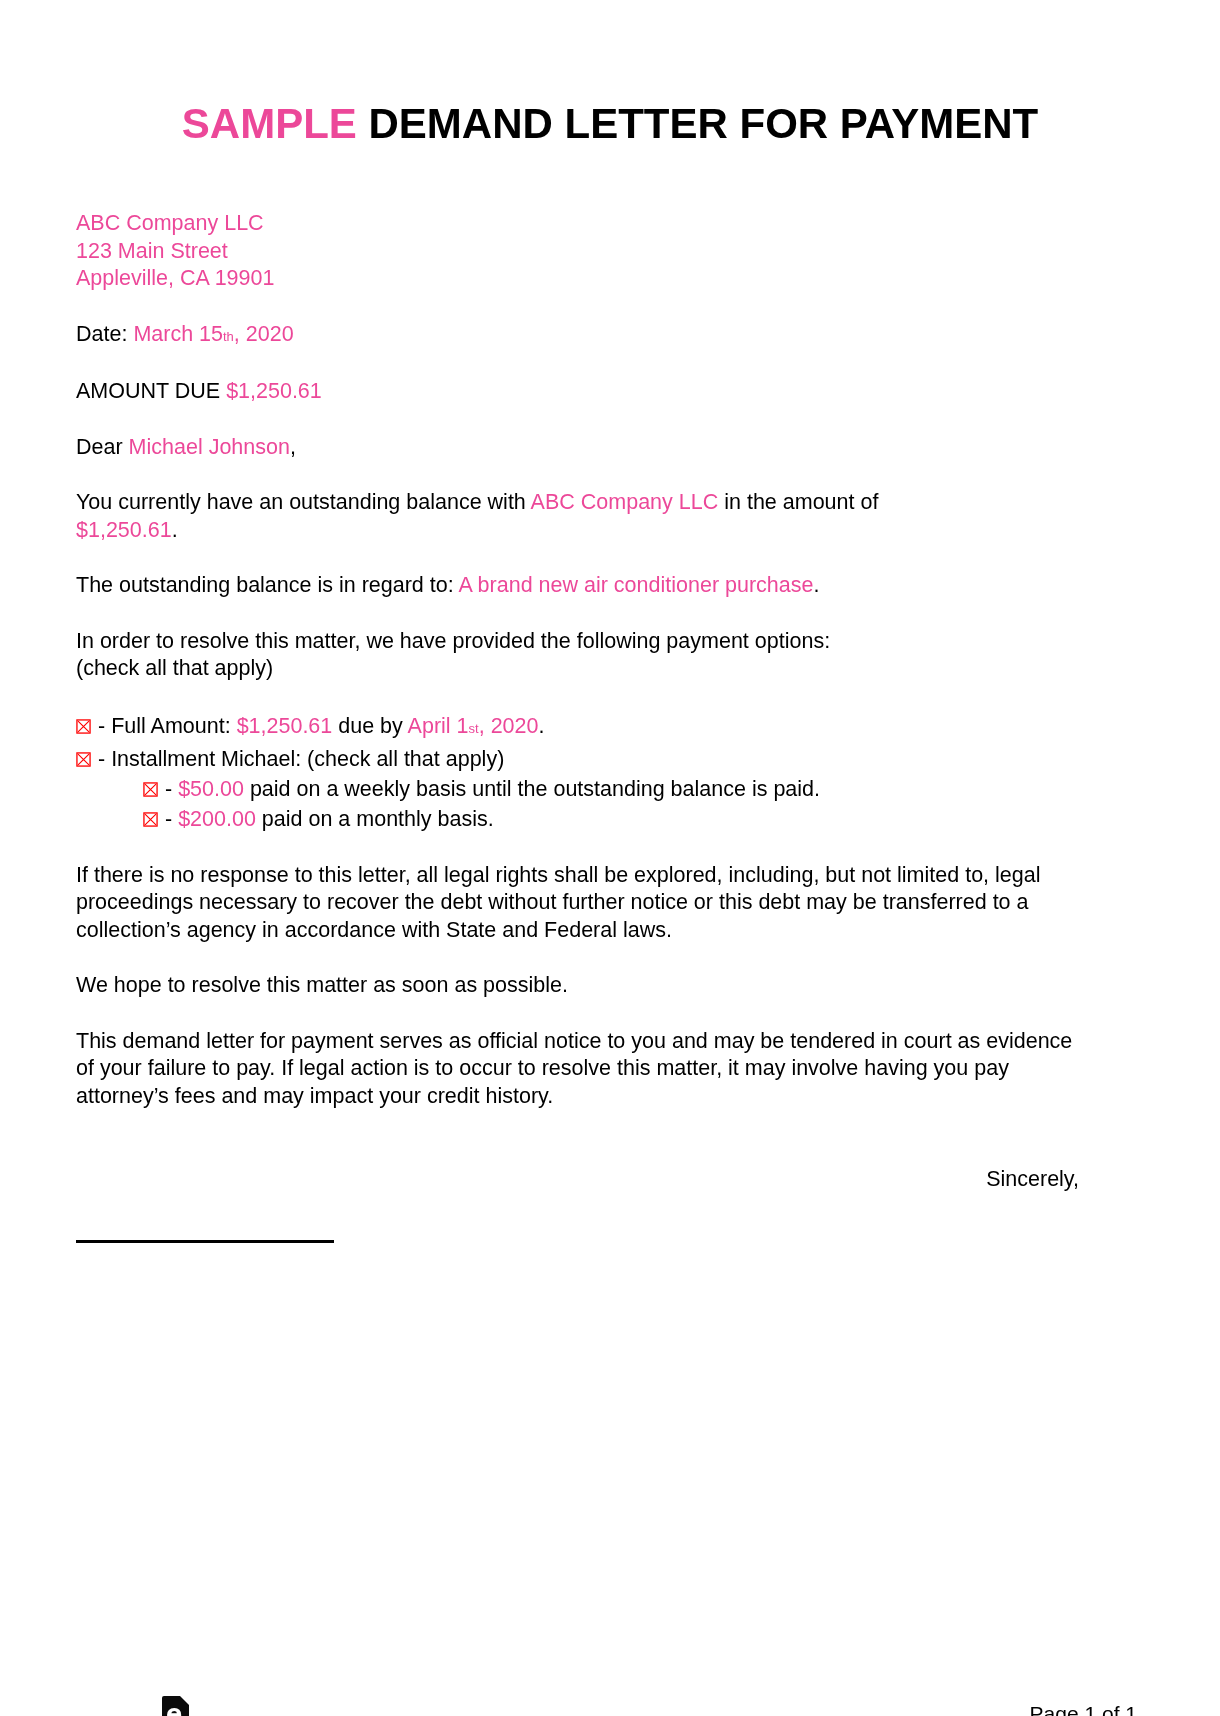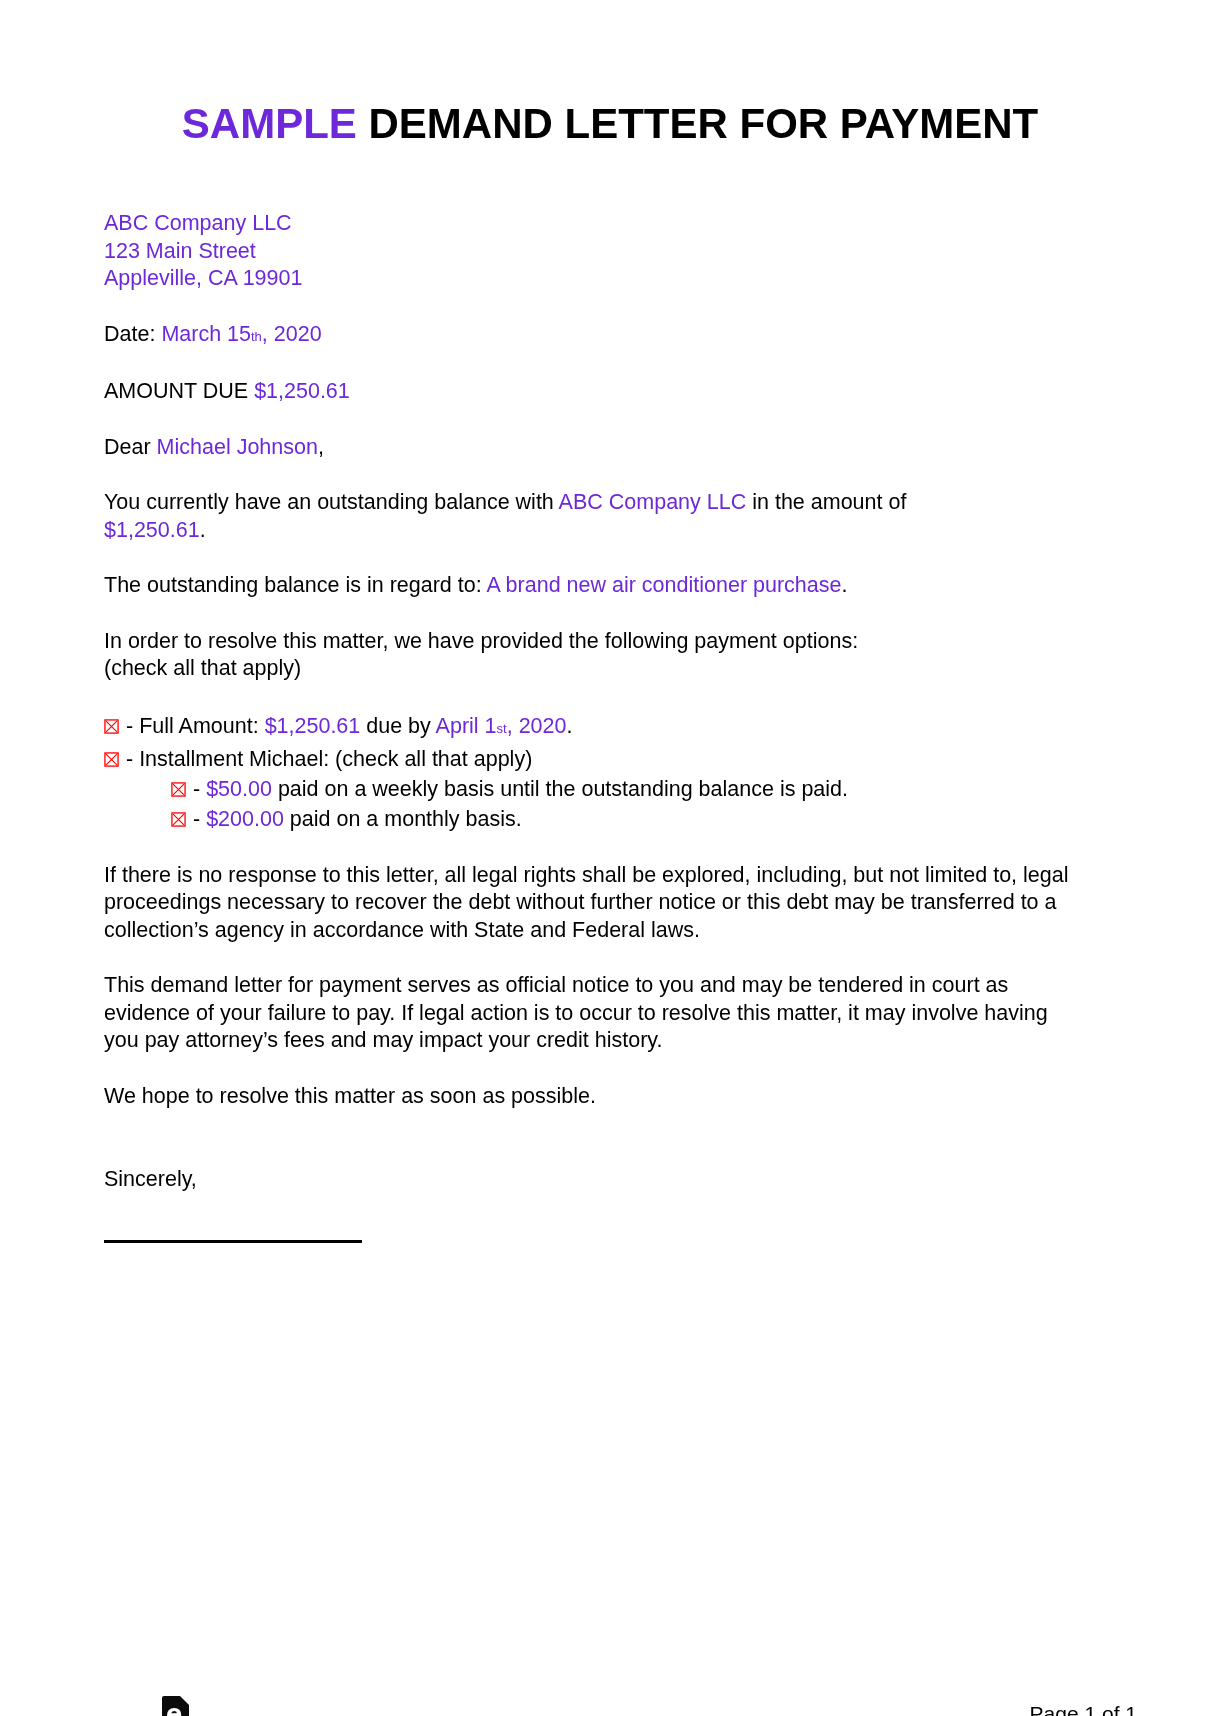--- a/index.html
+++ b/index.html
@@ -14,32 +14,32 @@
 
   h1.title {
     margin: 100px 0 0 0;
     text-align: center;
     font-size: 42px;
     line-height: 48px;
     font-weight: bold;
     letter-spacing: 0px;
     color: #000;
   }
-  .red { color: #6d28d9; }
+  .red { color: #ec4899; }
   .b { font-weight: normal; }
   .ord { font-size: 13px; text-align: center; }
 
   .content {
-    margin: 0 141px 0 104px;
+    margin: 0 141px 0 76px;
     font-size: 21.5px;
     line-height: 27.5px;
   }
   .blk { margin: 28px 0 0 0; }
   .blk-sender { margin-top: 62px; }
-  .blk-sign-off { margin-top: 56px; }
+  .blk-sign-off { margin-top: 56px; text-align: right; }
   .blk-signature-line { margin-top: 46px; }
 
   .checklist .check-item { line-height: 30px; white-space: nowrap; }
   .check-item.indent { padding-left: 67px; }
   .checkbox {
     display: inline-block;
     width: 15px; height: 15px;
     margin-right: 7px;
     vertical-align: -1px;
   }
@@ -119,22 +119,22 @@
           <div class="check-item indent"><span class="checkbox"><svg width="15" height="15" viewBox="0 0 16 16">
                 <rect x="1" y="1" width="14" height="14" fill="none" stroke="#ff0000" stroke-width="1.4"></rect>
                 <path d="M2.2 2.2 L13.8 13.8 M13.8 2.2 L2.2 13.8" stroke="#ff0000" stroke-width="1.2"></path>
               </svg></span><span>- </span><span class="red">$50.00</span><span> paid on a weekly basis until the outstanding balance is paid.</span></div>
           <div class="check-item indent"><span class="checkbox"><svg width="15" height="15" viewBox="0 0 16 16">
                 <rect x="1" y="1" width="14" height="14" fill="none" stroke="#ff0000" stroke-width="1.4"></rect>
                 <path d="M2.2 2.2 L13.8 13.8 M13.8 2.2 L2.2 13.8" stroke="#ff0000" stroke-width="1.2"></path>
               </svg></span><span>- </span><span class="red">$200.00</span><span> paid on a monthly basis.</span></div>
         </div>
         <p class="blk blk-legal-paragraph"><span>If there is no response to this letter, all legal rights shall be explored, including, but not limited to, legal proceedings necessary to recover the debt without further notice or this debt may be transferred to a collection’s agency in accordance with State and Federal laws.</span></p>
+        <p class="blk blk-closing-paragraph"><span>We hope to resolve this matter as soon as possible.</span></p>
         <p class="blk blk-notice-paragraph"><span>This demand letter for payment serves as official notice to you and may be tendered in court as evidence of your failure to pay. If legal action is to occur to resolve this matter, it may involve having you pay attorney’s fees and may impact your credit history.</span></p>
-        <p class="blk blk-closing-paragraph"><span>We hope to resolve this matter as soon as possible.</span></p>
         <p class="blk blk-sign-off"><span>Sincerely,</span></p>
         <div class="blk sig-line blk-signature-line"></div>
       </div>
   </div>
 
   <div class="logo">
     <span class="logo-e">e</span>
   </div>
   <div class="page-num">Page 1 of 1</div>
 

